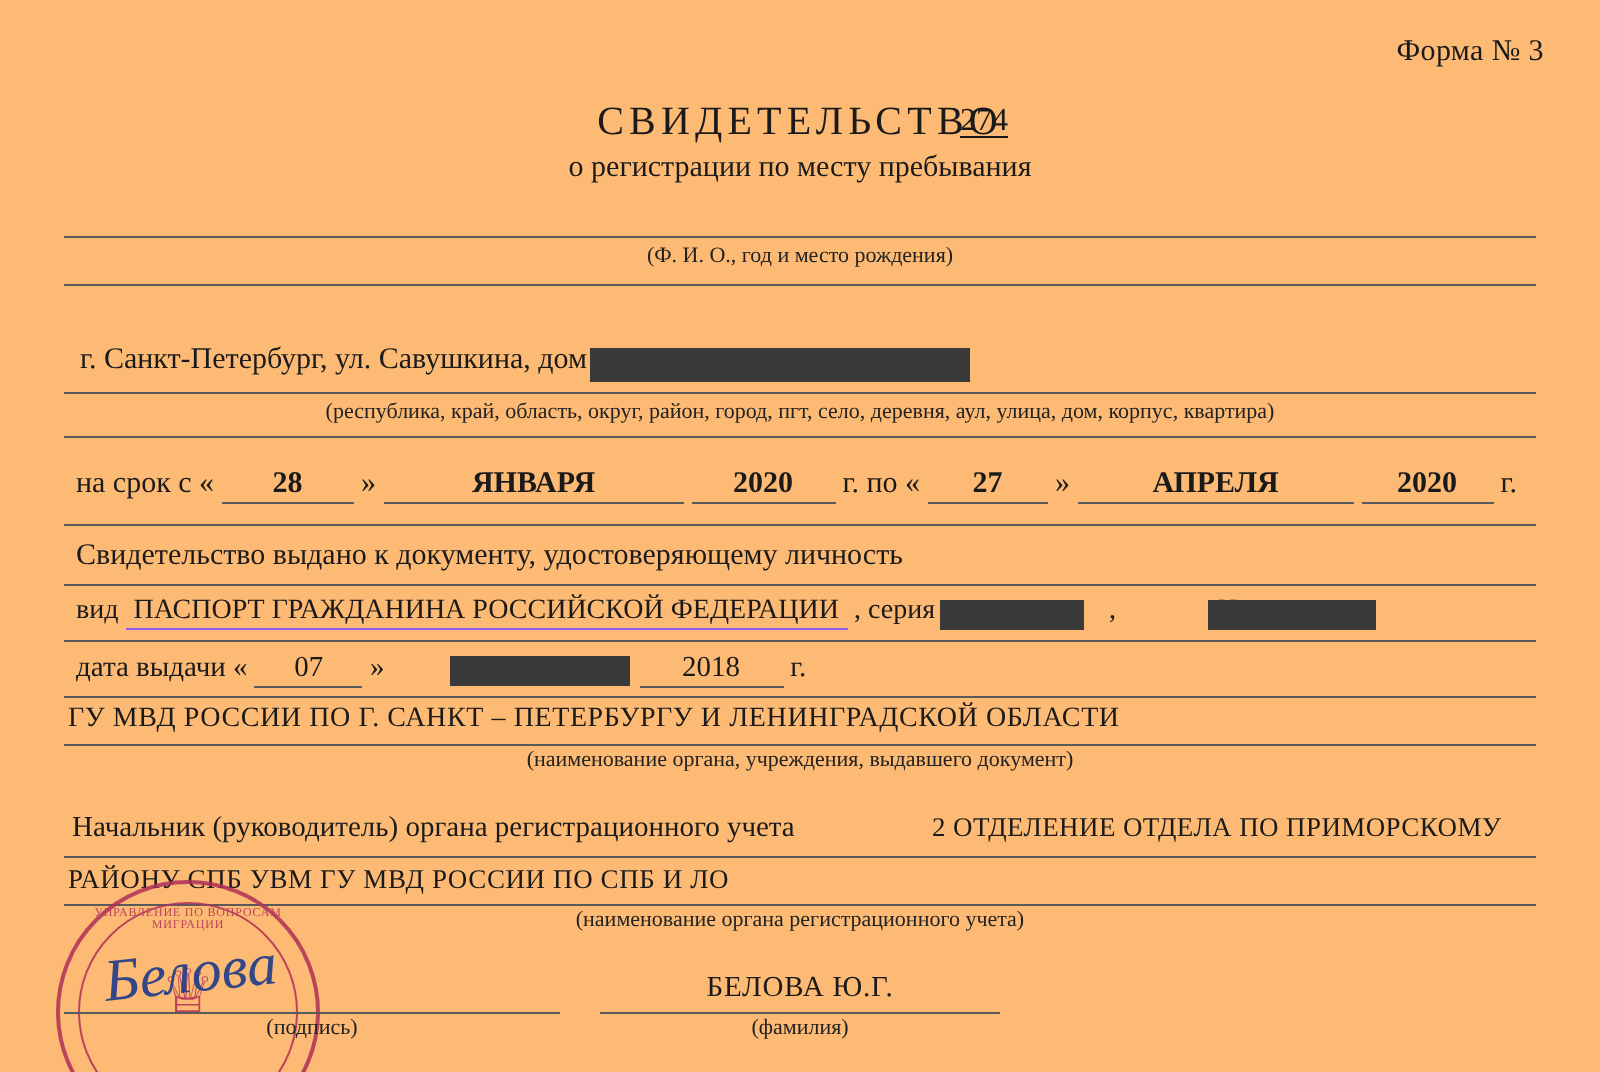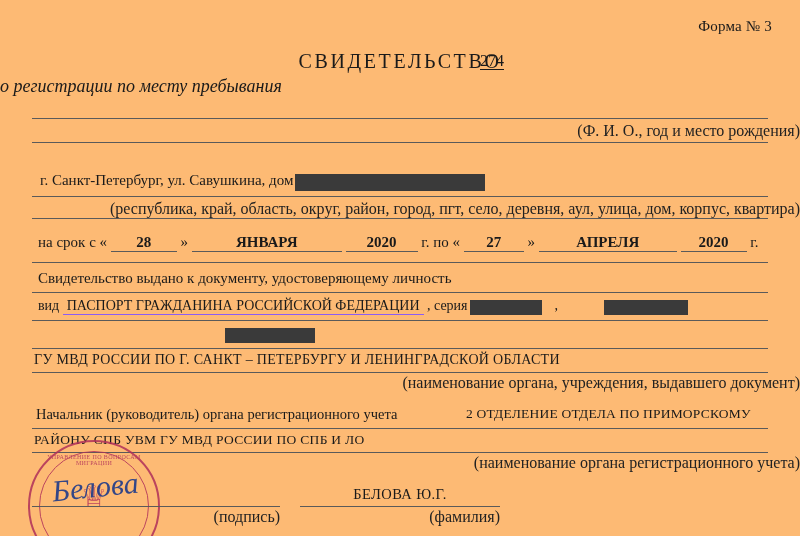--- a/index.html
+++ b/index.html
@@ -43,33 +43,32 @@
     position: absolute;
     left: 480px;
     top: 52px;
     font-size: 16px;
     text-decoration: underline;
     text-underline-offset: 3px;
   }
   .subtitle {
     top: 76px;
     left: 0; right: 0;
-    text-align: left;
-    font-size: 18px;
-    font-style: italic;
+    text-align: center;
+    font-size: 15px;
   }
 
   .line {
     border-bottom: 1px solid #5a5a5a;
   }
 
   .lbl { font-size: 15px; }
   .small-cap {
-    font-size: 16px;
-    text-align: right;
+    font-size: 11px;
+    text-align: center;
     color: #222;
   }
 
   
   .row-vydano {
     top: 96px;
     left: 32px;
     width: 736px;
     height: 22px;
   }
@@ -215,20 +214,29 @@
     <span>, серия</span>
     <span style="display:inline-block;width:80px;"></span>
     <span>,</span>
     <span style="display:inline-block;width:44px;"></span>
     <span>№</span>
   </div>
   <div class="ser-redact"></div>
   <div class="num-redact"></div>
   <div class="rule7 line"></div>
 
+  <div class="abs row-date">
+    <span>дата выдачи</span>
+    <span>«</span>
+    <span class="u" style="width:54px;">07</span>
+    <span>»</span>
+    <span style="display:inline-block;width:120px;"></span>
+    <span class="u" style="width:72px;">2018</span>
+    <span>г.</span>
+  </div>
   <div class="date-redact"></div>
   <div class="rule8 line"></div>
 
   <div class="abs row-organ">ГУ  МВД  РОССИИ  ПО  Г. САНКТ – ПЕТЕРБУРГУ  И  ЛЕНИНГРАДСКОЙ ОБЛАСТИ</div>
   <div class="rule9 line"></div>
   <div class="abs cap-organ small-cap">(наименование органа, учреждения, выдавшего документ)</div>
 
   <div class="abs row-nach">Начальник (руководитель) органа регистрационного учета</div>
   <div class="nach-right">2 ОТДЕЛЕНИЕ ОТДЕЛА  ПО ПРИМОРСКОМУ</div>
   <div class="rule10 line"></div>

